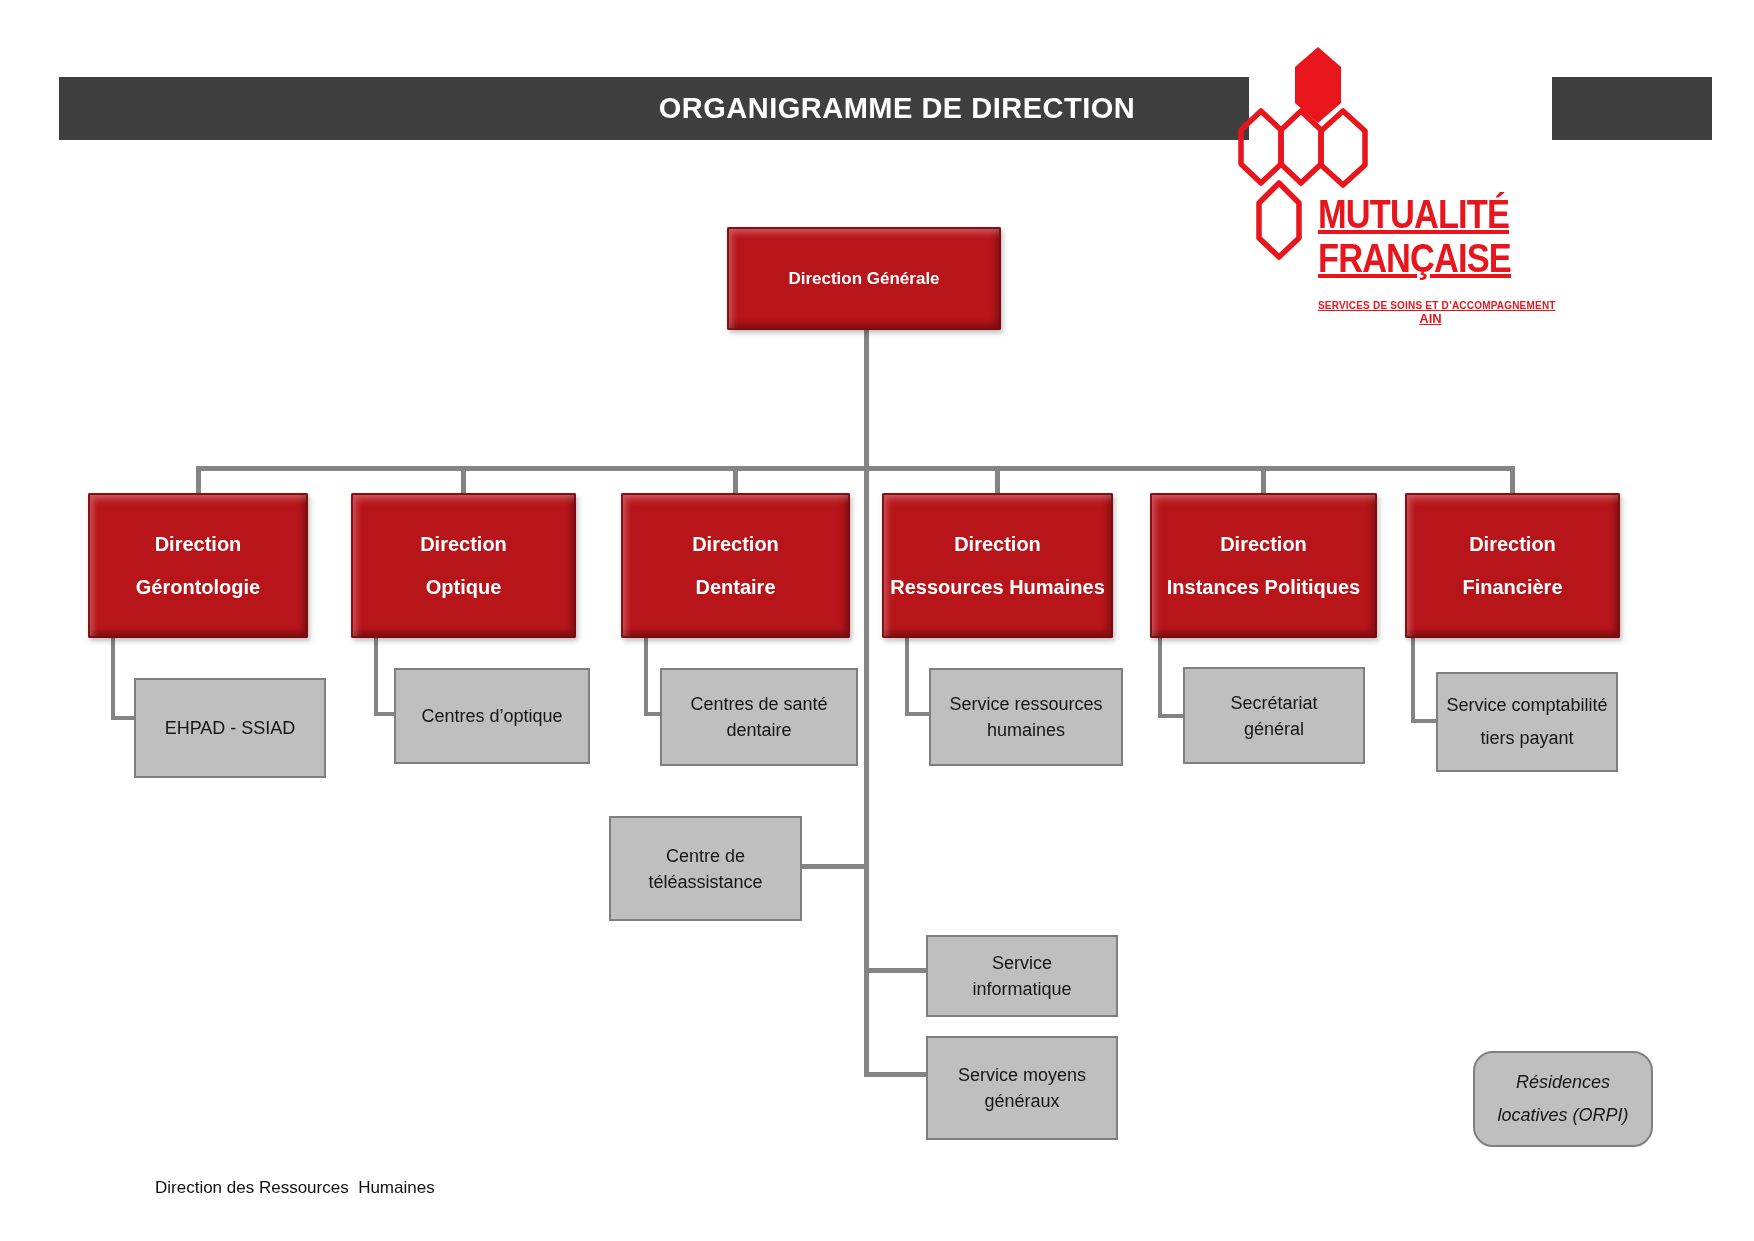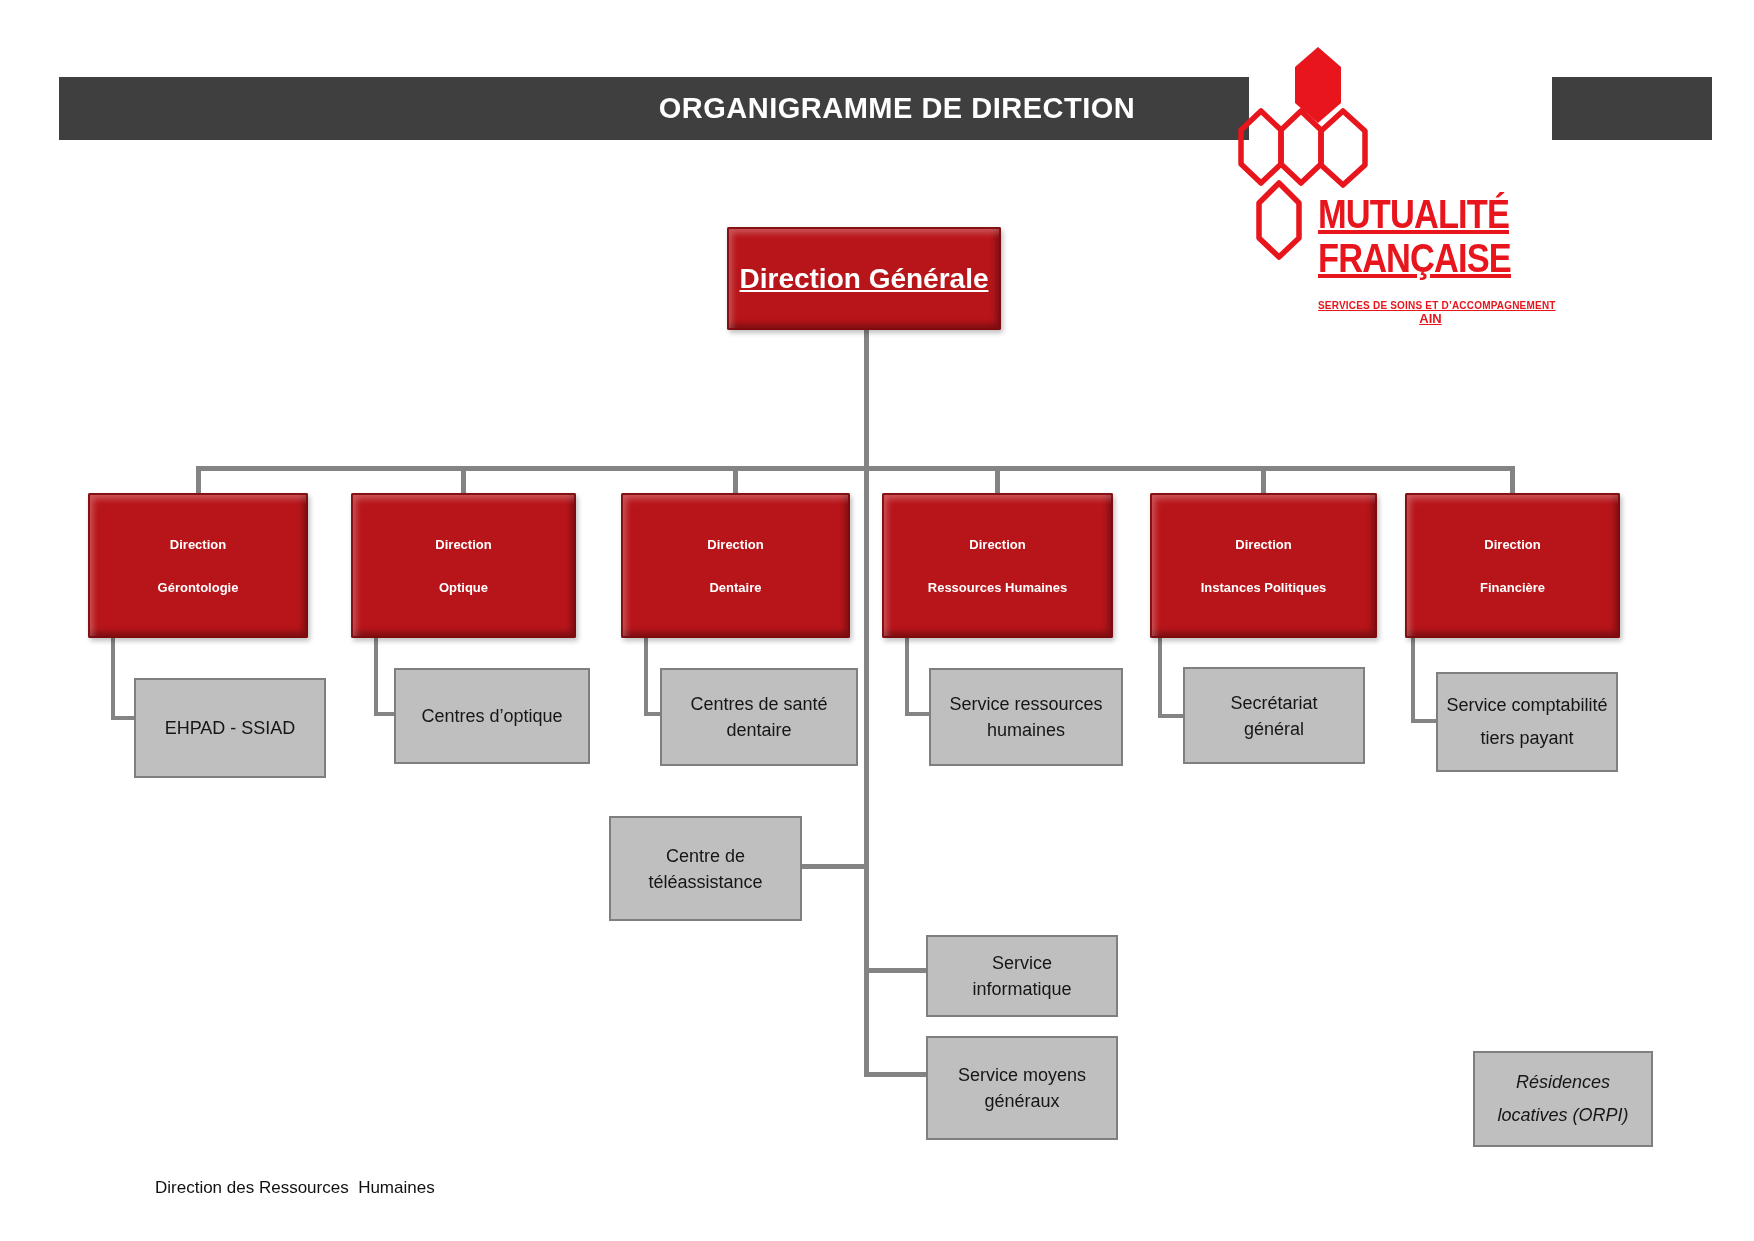--- a/index.html
+++ b/index.html
@@ -4,31 +4,31 @@
 <style>
   html,body{margin:0;padding:0;background:#fff;}
   .page{position:relative;width:1754px;height:1241px;background:#fff;overflow:hidden;
         font-family:"Liberation Sans",sans-serif;}
   .bar{position:absolute;background:#3f3f3f;}
   .title{position:absolute;display:flex;align-items:center;justify-content:center;
          color:#fff;font-size:29px;font-weight:bold;letter-spacing:.5px;margin-left:20px;}
   .cline{position:absolute;background:#848484;}
   .red-box{position:absolute;background:#b8151a;color:#fff;font-weight:bold;
            display:flex;flex-direction:column;justify-content:center;text-align:center;
-           font-size:13px;line-height:43px;border-radius:2px;
+           font-size:20px;line-height:43px;border-radius:2px;
            box-shadow:inset 0 0 0 2px rgba(125,10,14,.9),
                       inset 5px 6px 6px rgba(255,255,255,.28),
                       inset -5px -6px 6px rgba(0,0,0,.32),
                       2px 3px 5px rgba(0,0,0,.25);}
-  .red-box.root{font-size:28px;text-decoration:underline;}
+  .red-box.root{font-size:17px;}
   .gray-box{position:absolute;background:#bfbfbf;border:2px solid #7f7f7f;color:#161616;
             display:flex;flex-direction:column;justify-content:center;text-align:center;
             font-size:18px;line-height:26px;box-sizing:border-box;}
   .gray-box.loose{line-height:33px;}
-  .gray-box.italic{font-style:italic;}
+  .gray-box.italic{font-style:italic;border-radius:20px;}
   .logo-text{position:absolute;color:#e8151d;text-decoration:underline;}
   .logo-big{font-weight:bold;font-size:40px;line-height:44px;letter-spacing:-1px;
             transform:scaleX(.86);transform-origin:left center;white-space:nowrap;}
   .logo-caption{font-weight:bold;font-size:10px;letter-spacing:.2px;margin-top:20px;white-space:nowrap;}
   .logo-region{font-weight:bold;font-size:13px;text-align:center;}
   .footer{position:absolute;color:#111;font-size:17px;line-height:24px;white-space:pre-wrap;}
 </style>
 </head>
 <body>
 

